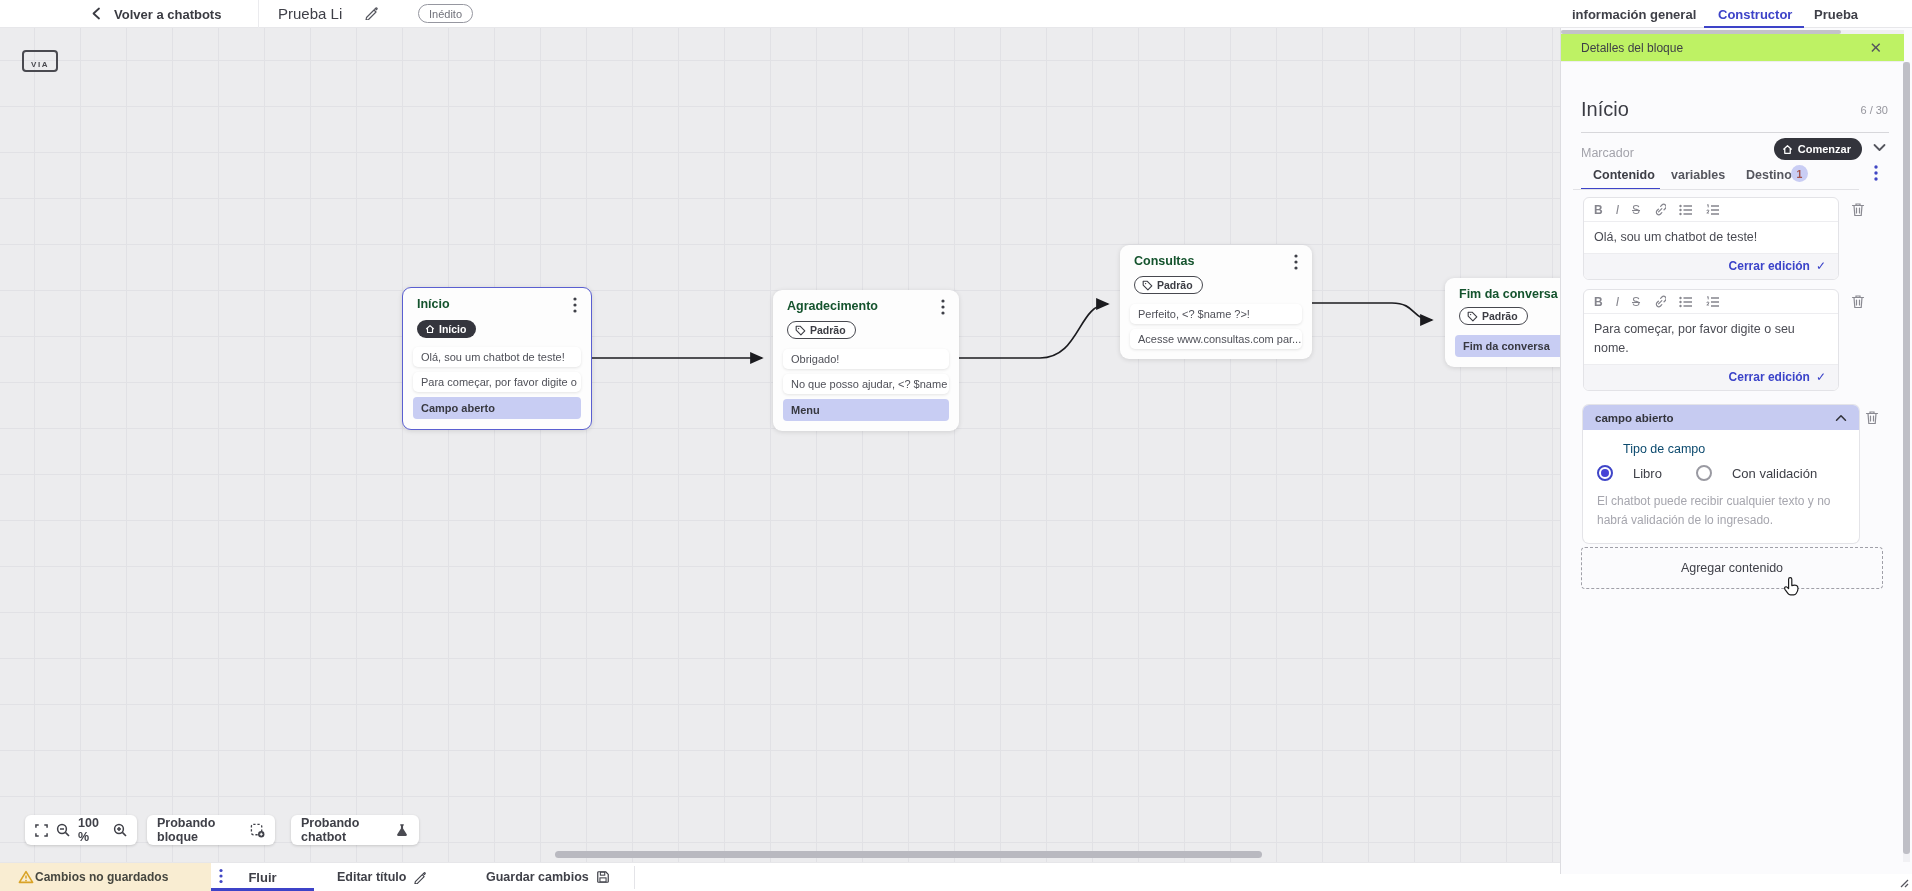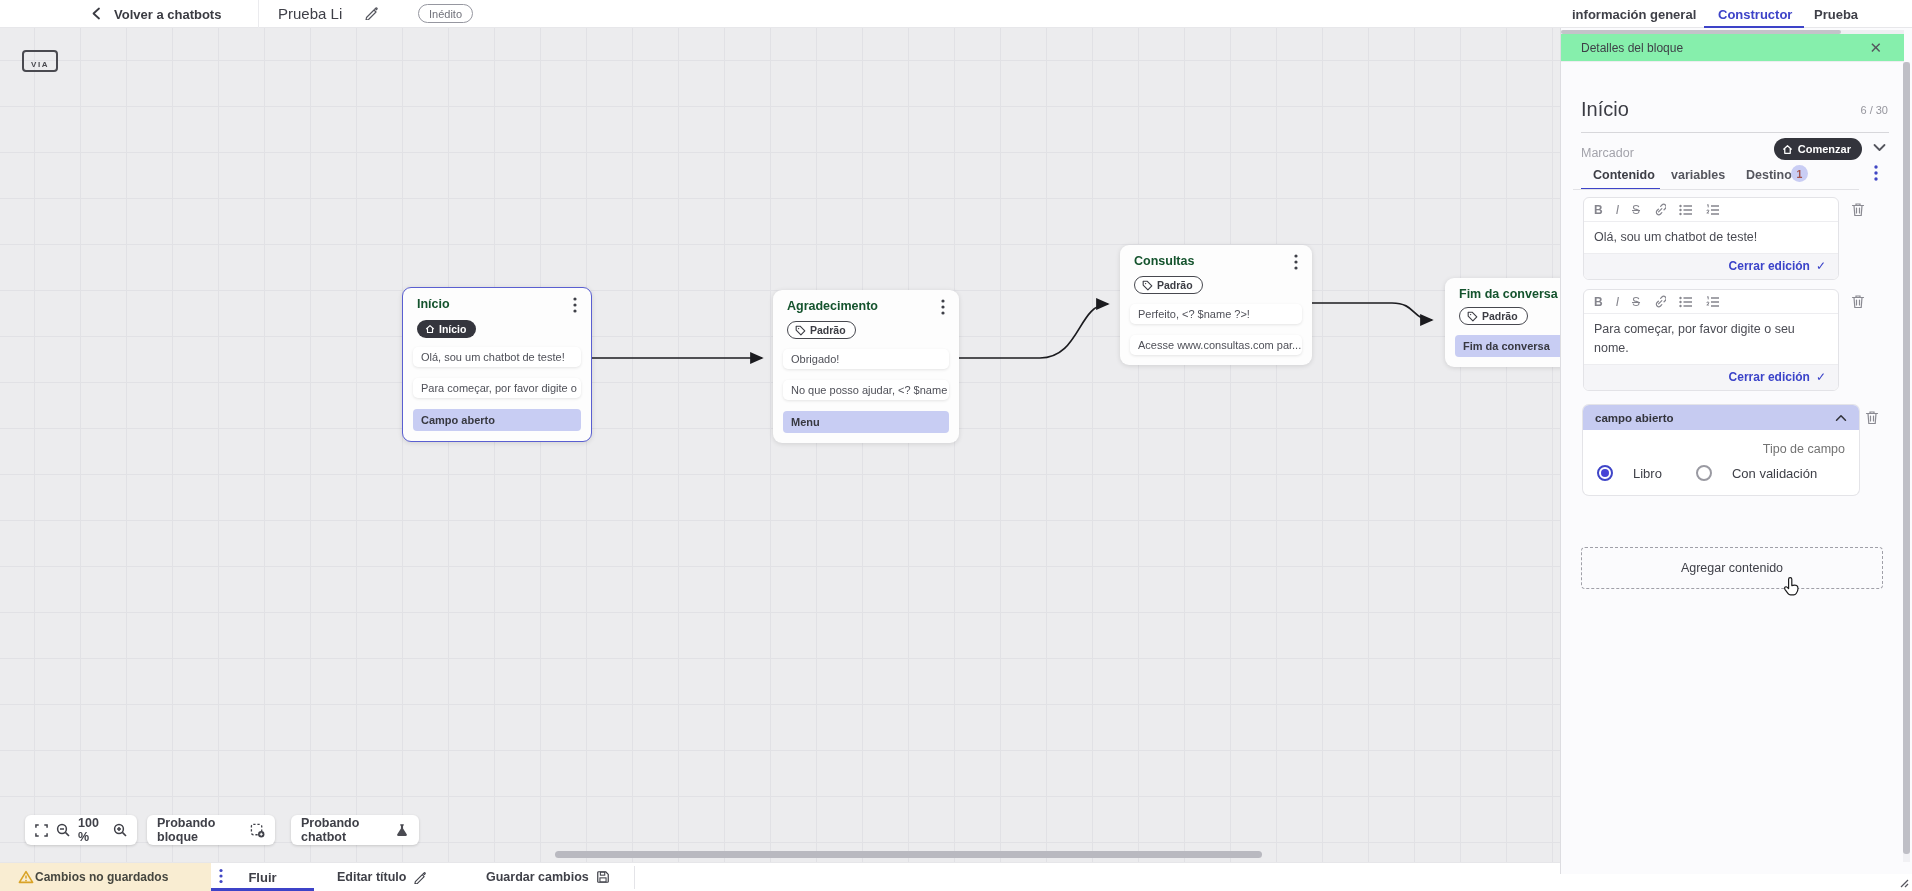--- a/index.html
+++ b/index.html
@@ -26,41 +26,41 @@
     background-size:46px 46px; background-position:-12px -14px; }
   .edges { position:absolute; left:0; top:0; pointer-events:none; }
 
   .node { position:absolute; background:#fdfdfd; border-radius:9px; box-shadow:0 1px 5px rgba(0,0,0,.12); padding:9px 10px 10px 10px; }
   .node.selected { border:1.5px solid #5a5fd1; }
   .node-head { display:flex; justify-content:space-between; align-items:flex-start; padding:0 4px; }
   .node-title { font-size:12.5px; font-weight:bold; color:#14532d; }
   .kebab { color:#3f4048; cursor:pointer; line-height:0; }
   .badge-dark { display:inline-flex; align-items:center; gap:4px; background:#35363e; color:#fff; font-size:10.5px; font-weight:bold; border-radius:11px; padding:3px 10px 3px 8px; margin:7px 0 0 4px; }
   .badge-outline { display:inline-flex; align-items:center; gap:4px; background:#fff; color:#3c3d44; border:1.5px solid #47484f; font-size:10.5px; font-weight:bold; border-radius:11px; padding:2px 9px 2px 7px; margin:6px 0 0 4px; }
-  .node-items { margin-top:9px; display:flex; flex-direction:column; gap:11px; }
+  .node-items { margin-top:9px; display:flex; flex-direction:column; gap:5px; }
   .node-item { background:#fff; border-radius:5px; box-shadow:0 1px 3px rgba(0,0,0,.1); font-size:11px; color:#4f5058; padding:4px 8px; white-space:nowrap; overflow:hidden; cursor:pointer; }
   .node-item.highlight { background:#c8cdf3; color:#373840; font-weight:bold; border-radius:4px; box-shadow:none; padding:5px 8px; }
 
   .pill-bar { position:absolute; display:flex; align-items:center; gap:8px; background:#fff; border-radius:6px; box-shadow:0 1px 3px rgba(0,0,0,.16); height:30px; padding:0 10px; font-size:12.5px; font-weight:bold; color:#3f4048; cursor:pointer; }
   .hscroll { position:absolute; left:555px; top:823px; width:707px; height:7px; background:#b9b9c0; border-radius:4px; }
 
   
   .bottombar { position:absolute; left:0; top:862px; width:1562px; height:29px; background:#fff; border-top:1px solid #e6e6e9; z-index:20; }
   .warnbox { position:absolute; left:0; top:0; width:211px; height:100%; background:#f9edd2; display:flex; align-items:center; gap:1px; padding-left:18px; font-size:12px; font-weight:bold; color:#45463f; }
   .bkebab { position:absolute; left:219px; top:5px; color:#4147c4; cursor:pointer; line-height:0; }
   .fluir-tab { position:absolute; left:211px; top:0; width:103px; height:100%; display:flex; align-items:center; justify-content:center; font-size:13px; font-weight:bold; color:#3f4048; cursor:pointer; }
   .fluir-tab::after { content:""; position:absolute; left:0; bottom:0; width:100%; height:3px; background:#3d43c8; }
   .bbtn { position:absolute; top:0; height:100%; display:flex; align-items:center; gap:7px; font-size:12.5px; font-weight:bold; color:#3f4048; cursor:pointer; }
   .bbar-divider { position:absolute; left:634px; top:3px; width:1px; height:23px; background:#e4e4e8; }
 
   
   .panel { position:absolute; left:1560px; top:28px; width:352px; height:846px; background:#fbfbfd; border-left:1px solid #dddde1; z-index:25; }
   .panel-hstrip { position:absolute; left:0; top:2px; width:343px; height:4px; background:#efeff2; }
   .panel-hstrip-thumb { width:280px; height:4px; background:#c3c3c9; border-radius:2px; }
-  .panel-header { position:absolute; left:0; top:6px; width:343px; height:28px; background:#86efac; border-bottom:1px solid #ededf0; display:flex; align-items:center; justify-content:space-between; padding:0 22px 0 20px; }
+  .panel-header { position:absolute; left:0; top:6px; width:343px; height:28px; background:#bef264; border-bottom:1px solid #ededf0; display:flex; align-items:center; justify-content:space-between; padding:0 22px 0 20px; }
   .panel-header-title { font-size:12px; color:#3e3f47; }
   .close-x { font-size:15px; color:#55565e; cursor:pointer; }
   .block-title { position:absolute; left:20px; top:70px; font-size:20px; color:#3b3c44; }
   .char-counter { position:absolute; right:24px; top:76px; font-size:11px; color:#95959d; }
   .title-underline { position:absolute; left:20px; top:104px; width:308px; height:1px; background:#d7d7db; }
   .marker-label { position:absolute; left:20px; top:118px; font-size:12.5px; color:#a3a3ab; }
   .marker-pill { position:absolute; right:50px; top:110px; height:22px; display:inline-flex; align-items:center; gap:5px; background:#33343c; color:#fff; font-size:11px; font-weight:bold; border-radius:11px; padding:0 11px 0 8px; cursor:pointer; }
   .marker-chevron { position:absolute; right:26px; top:115px; color:#55565e; cursor:pointer; }
 
   .ctab { position:absolute; top:140px; font-size:12.5px; font-weight:bold; color:#55565e; cursor:pointer; }
@@ -77,21 +77,21 @@
   .ed-text { padding:6px 10px; font-size:12.5px; color:#4a4b53; line-height:1.5; background:#fff; }
   .ed-footer { background:#f5f5f8; border-top:1px solid #ededf0; display:flex; align-items:center; justify-content:flex-end; gap:6px; padding:0 12px; height:26px; }
   .ed-close { color:#3b43c9; font-size:12px; font-weight:bold; cursor:pointer; }
   .check { color:#3b43c9; font-size:12px; }
   .trash { position:absolute; color:#8a8a92; cursor:pointer; line-height:0; }
 
   .field-section { position:absolute; left:22px; top:377px; width:276px; border-radius:6px; box-shadow:0 0 0 1px #e4e4e8; overflow:hidden; background:#fff; }
   .fs-header { height:25px; background:#c6cbf1; display:flex; align-items:center; justify-content:space-between; padding:0 12px; cursor:pointer; }
   .fs-header-label { font-size:11.5px; font-weight:bold; color:#33343c; }
   .fs-body { padding:12px 14px 14px 14px; }
-  .fs-type-label { font-size:12.5px; color:#737373; margin-left:26px;text-align:right; }
+  .fs-type-label { font-size:12.5px; color:#0c4a6e; margin-left:26px; }
   .radio-row { display:flex; align-items:center; gap:20px; margin-top:9px; }
   .radio { width:16px; height:16px; border-radius:50%; border:2px solid #9a9aa2; background:#fff; position:relative; cursor:pointer; flex:none; }
   .radio.sel { border-color:#4046c8; }
   .radio.sel::after { content:""; position:absolute; left:2px; top:2px; width:8px; height:8px; border-radius:50%; background:#4743d6; }
   .radio-label { font-size:13px; color:#3f4048; margin-right:14px; }
   .fs-help { font-size:12px; color:#a6a6ae; line-height:1.55; margin-top:11px; }
 
   .add-content { position:absolute; left:20px; top:519px; width:302px; height:42px; border:1px dashed #a0a0a8; border-radius:4px; display:flex; align-items:center; justify-content:center; font-size:12.5px; color:#3f4048; cursor:pointer; }
   .cursor-hand { position:absolute; left:222px; top:548px; z-index:40; pointer-events:none; }
 
@@ -457,20 +457,21 @@
           </svg>
       </div>
       <div class="fs-body">
         <div class="fs-type-label">Tipo de campo</div>
         <div class="radio-row">
           <span class="radio sel"></span>
           <span class="radio-label">Libro</span>
           <span class="radio"></span>
           <span class="radio-label">Con validación</span>
         </div>
+        <div class="fs-help">El chatbot puede recibir cualquier texto y no habrá validación de lo ingresado.</div>
       </div>
     </div>
     <span class="trash" style="left:304px; top:382px;">
         <svg width="14" height="15" viewBox="0 0 14 15">
           <path d="M1.5 3.5 H12.5 M5 3.5 V2 H9 V3.5 M3 3.5 L3.8 13.5 H10.2 L11 3.5 M5.5 6 V11 M8.5 6 V11" fill="none" stroke="currentColor" stroke-width="1.2" stroke-linecap="round"></path>
         </svg>
       </span>
 
     <div class="add-content">
       <span>Agregar contenido</span>

